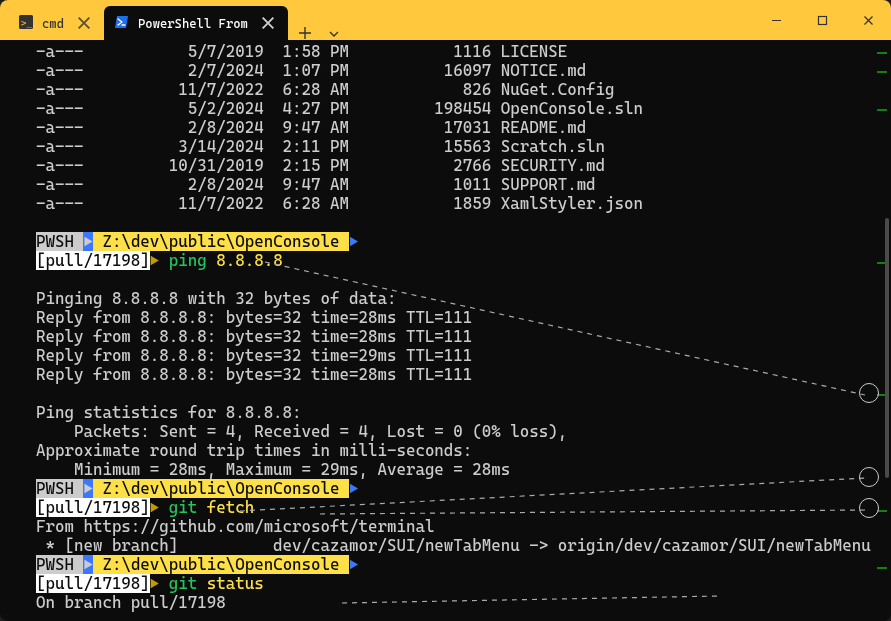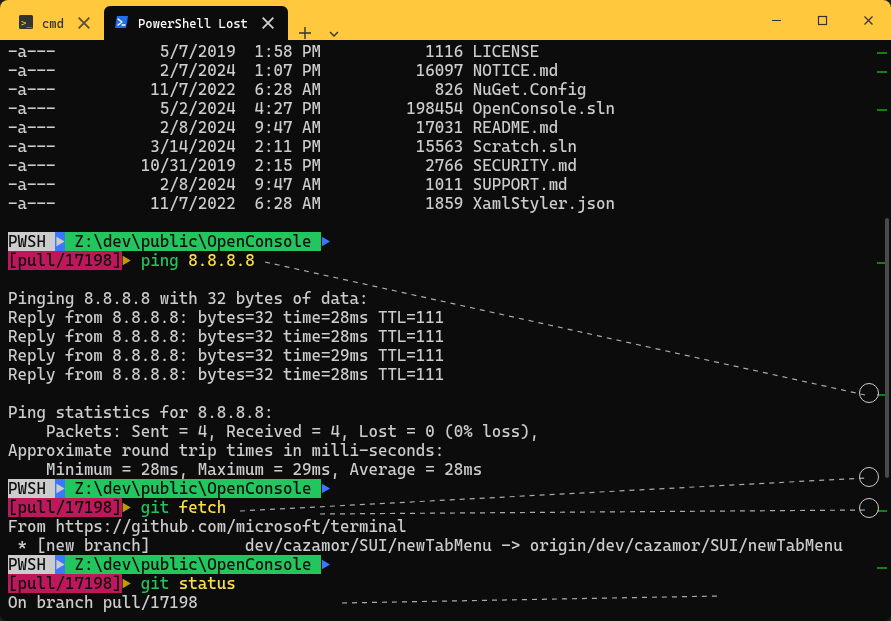--- a/index.html
+++ b/index.html
@@ -16,27 +16,27 @@
 .tab.inactive .close svg { stroke:#333; }
 .tab.active .close svg { stroke:#fff; }
 .newtab { width: 34px; display: flex; align-items: center; justify-content: center; color:#333; cursor:default; }
 .newtab svg { width:14px; height:14px; }
 .dropdown { width: 24px; display: flex; align-items: center; justify-content: center; color:#333; cursor:default; }
 .dropdown svg { width:12px; height:12px; }
 .spacer { flex: 1; }
 .wincontrols { display: flex; }
 .wc { width: 46px; display: flex; align-items: center; justify-content: center; cursor: default; }
 .wc svg { width: 11px; height: 11px; stroke:#333; }
-.terminal { flex: 1; background: #0c0c0c; color: #cccccc; font-size: 16.2px; line-height: 19px; padding: 2px 4px 2px 8px; white-space: pre; overflow: hidden; font-family: "Cascadia Mono","Consolas",monospace; position: relative; }
+.terminal { flex: 1; background: #0c0c0c; color: #cccccc; font-size: 16.2px; line-height: 19px; padding: 2px 4px 2px 8px; white-space: pre; overflow: hidden; font-family: "Cascadia Mono","Consolas",monospace; position: relative; margin-left: 28px; }
 .terminal .row { display: block; min-height: 19px; }
 .fc-yellow { color: #22c55e; }
 .fc-gray { color: #fde047; }
 .bg-white { background: #cccccc; color: #0c0c0c; padding: 0; }
-.bg-blue { background: #22c55e; color: #0c0c0c; padding: 0; }
-.bg-yellow { background: #be185d; color: #0c0c0c; padding: 0; }
+.bg-blue { background: #fde047; color: #0c0c0c; padding: 0; }
+.bg-yellow { background: #ffffff; color: #0c0c0c; padding: 0; }
 .sep-wb { color: #cccccc; background: #3b78ff; }
 .sep-b  { color: #3b78ff; }
 .sep-yb { color: #c19c00; }
 .markers { position: absolute; right: 0; top: 40px; bottom: 0; width: 16px; pointer-events: none; }
 .mark { position: absolute; right: 4px; width: 10px; height: 2px; background: #13a10e; opacity:.8; }
 .scrollthumb { position:absolute; right:2px; width:4px; background:#4a4a4a; border-radius:3px; }
 .circles { position: absolute; pointer-events:none; }
 .circ { position: absolute; width: 20px; height: 20px; border: 1.5px solid #ccc; border-radius: 50%; background: rgba(0,0,0,0); }
 .dashline { stroke: #aaa; stroke-width: 1.2; stroke-dasharray: 5 5; fill: none; }
 svg.anno { position:absolute; left:0; top:0; width:891px; height:621px; pointer-events:none; }
@@ -64,21 +64,21 @@
         </span>
       </div>
 
       <div class="tab active">
         <span>
           <svg viewBox="0 0 16 16">
               <path d="M3 2 L14 2 L12 14 L1 14 Z" fill="#1f6feb"></path>
               <path d="M4 5 L8 8 L4 11 M8 11 L11 11" stroke="#fff" stroke-width="1.3" fill="none" stroke-linecap="round" stroke-linejoin="round"></path>
             </svg>
         </span>
-        <span class="lbl">PowerShell Lost</span>
+        <span class="lbl">PowerShell From</span>
         <span class="close">
           <svg viewBox="0 0 12 12">
               <path d="M2 2 L10 10 M10 2 L2 10" stroke-width="1.4"></path>
             </svg>
         </span>
       </div>
 
       <div class="newtab">
         <svg viewBox="0 0 14 14">
             <path d="M7 1 V13 M1 7 H13" stroke="#333" stroke-width="1.4"></path>

